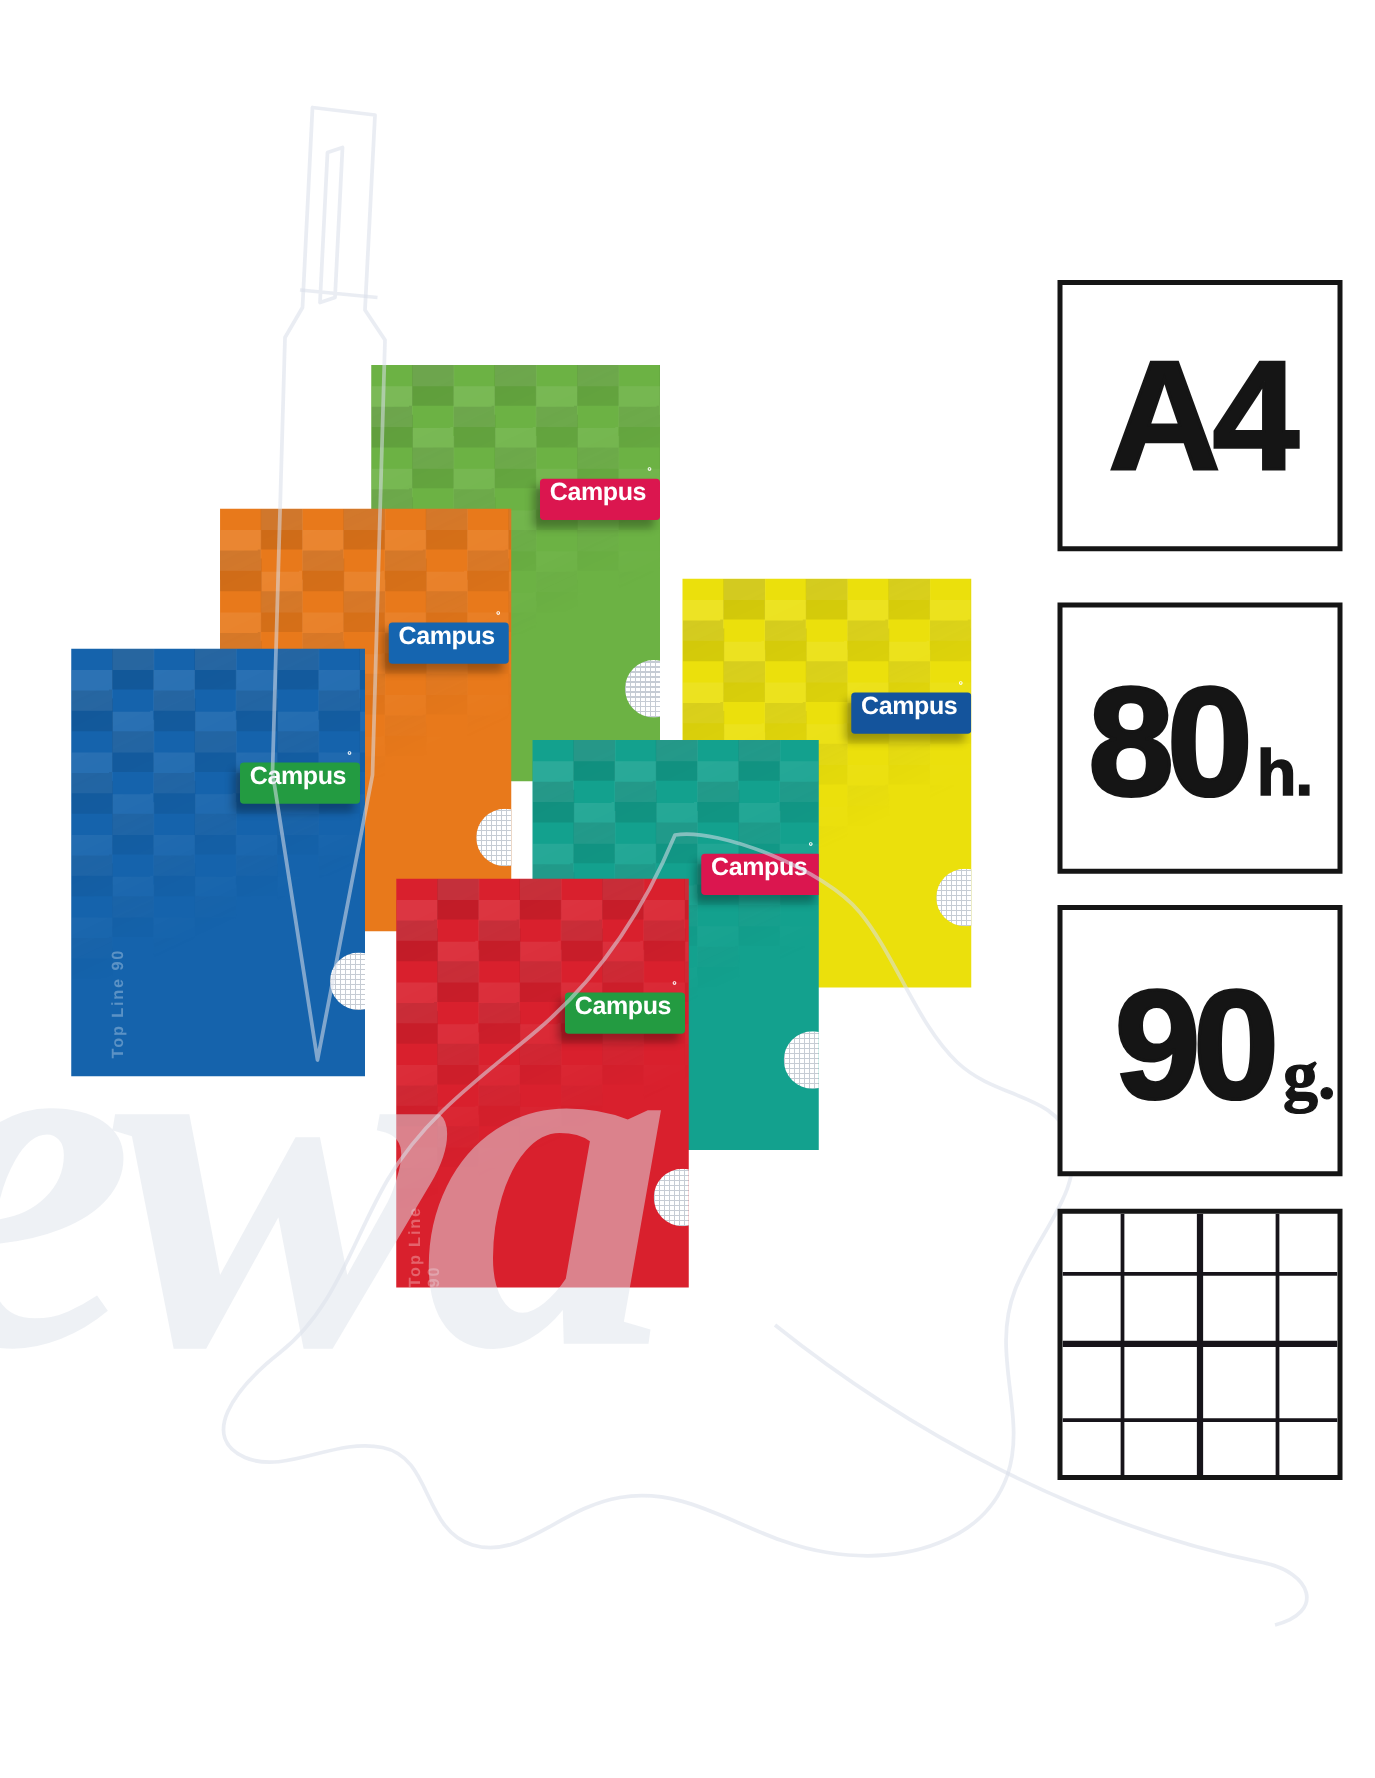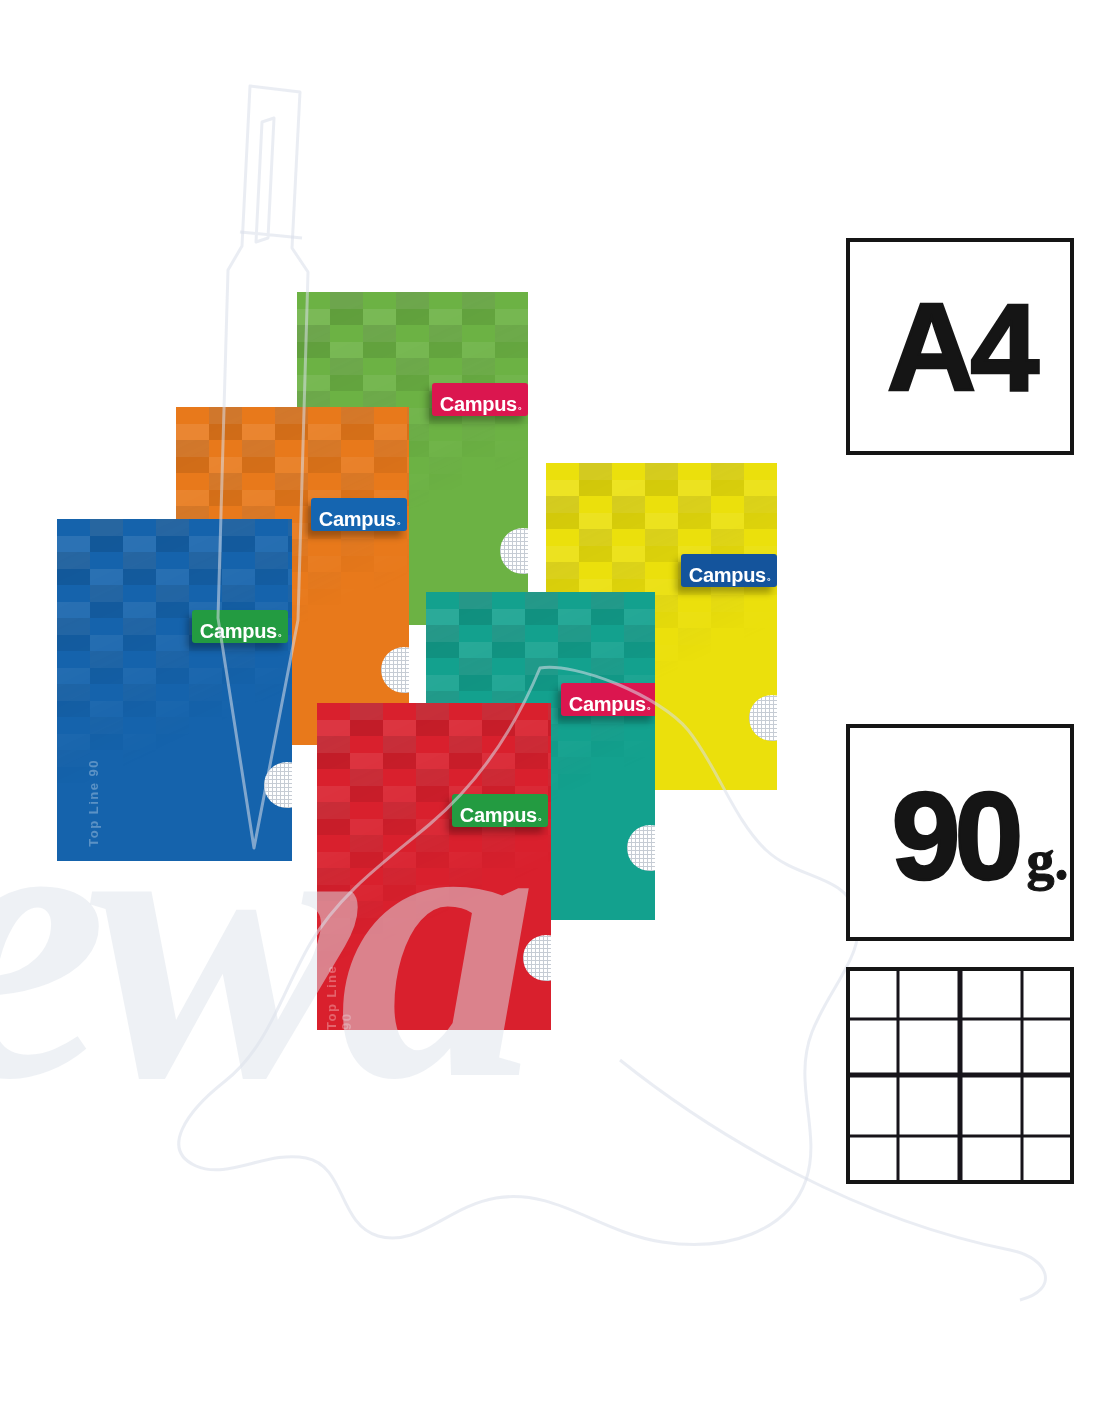--- a/index.html
+++ b/index.html
@@ -17,41 +17,41 @@
 
   .checker{position:absolute;inset:0;
     background:
       repeating-conic-gradient(rgba(0,0,0,0.11) 0% 25%, rgba(0,0,0,0) 0% 50%) 0px 0px/66px 66px,
       repeating-conic-gradient(rgba(255,255,255,0.10) 0% 25%, rgba(255,255,255,0) 0% 50%) 33px 17px/66px 66px;
     -webkit-mask-image:linear-gradient(155deg,#000 8%,rgba(0,0,0,.62) 34%,transparent 62%);
             mask-image:linear-gradient(155deg,#000 8%,rgba(0,0,0,.62) 34%,transparent 62%);
   }
 
   .label{position:absolute;left:135px;top:91px;width:96px;height:33px;border-radius:3px;
-    display:flex;align-items:flex-end;justify-content:center;
+    display:flex;align-items:flex-start;justify-content:center;
     color:#ffffff;font-weight:700;font-size:20px;letter-spacing:-0.3px;
     box-shadow:-5px 6px 7px rgba(0,0,0,0.30);}
   .label sup{font-size:9px;line-height:0;position:relative;top:-6px;left:1px;}
 
   .hole{position:absolute;right:-18px;top:71%;width:46px;height:46px;border-radius:50%;
     background-color:#ffffff;
     background-image:
       repeating-linear-gradient(0deg,#c6ccd4 0 1px,transparent 1px 4px),
       repeating-linear-gradient(90deg,#c6ccd4 0 1px,transparent 1px 4px);}
 
   .side-text{position:absolute;writing-mode:vertical-rl;transform:rotate(180deg);
     font-size:13px;letter-spacing:1.5px;color:rgba(255,255,255,0.30);font-weight:700;}
   .side-blue{left:29px;top:240px;}
   .side-red {left:7px; top:240px;}
 
   
   .spec{position:absolute;left:846px;width:228px;height:217px;box-sizing:border-box;
     border:4px solid #151515;background:#ffffff;
     display:flex;align-items:center;justify-content:center;color:#151515;}
-  .spec-a4  {top:238px;}
+  .spec-a4  {top:224px;}
   .spec-80  {top:482px;}
   .spec-90  {top:724px;padding-left:40px;}
   .spec-grid{top:967px;padding:0;}
 
   .spec-row{display:flex;align-items:baseline;gap:9px;padding-top:6px;}
   .spec-big{font-weight:700;font-size:124px;letter-spacing:-6px;line-height:1;
             -webkit-text-stroke:2.5px #151515;}
   .spec-unit{font-weight:700;font-size:52px;letter-spacing:-1px;
              -webkit-text-stroke:1.2px #151515;}
   .spec-unit-serif{font-family:"Liberation Serif",serif;font-weight:700;font-size:56px;
@@ -129,20 +129,26 @@
       <path d="M540,668 C510,740 470,790 430,824 C390,858 340,892 310,944 C282,992 268,1048 224,1082 C186,1112 160,1150 196,1166 C228,1180 268,1150 306,1158 C346,1166 338,1224 378,1236 C418,1248 448,1206 496,1198 C556,1188 598,1232 662,1242 C726,1252 788,1232 806,1180 C822,1132 792,1084 812,1032 C830,986 868,952 856,912 C844,874 798,880 766,850 C734,820 716,764 688,730 C660,696 576,662 540,668 Z"></path>
       <path d="M620,1060 C720,1140 860,1220 1010,1250 C1050,1258 1060,1290 1020,1300"></path>
     </g>
     <text x="-70" y="1075" font-family="Liberation Serif, serif" font-style="italic" font-weight="700" font-size="400" letter-spacing="-18" fill="rgba(222,227,235,0.5)">ewa</text>
   </svg>
 
   <div class="spec spec-a4">
     <div class="spec-big">A4</div>
   </div>
 
+  <div class="spec spec-80">
+    <div class="spec-row">
+      <span class="spec-big">80</span>
+        <span class="spec-unit">h.</span>
+    </div>
+  </div>
 
   <div class="spec spec-90">
     <div class="spec-row">
       <span class="spec-big">90</span>
         <span class="spec-unit-serif">g.</span>
     </div>
   </div>
 
   <div class="spec spec-grid">
     <svg class="grid-svg" viewBox="0 0 220 209" preserveAspectRatio="none">

